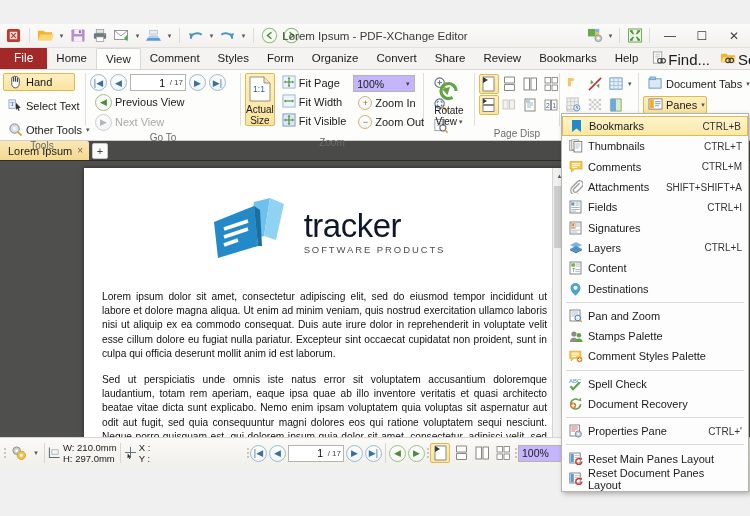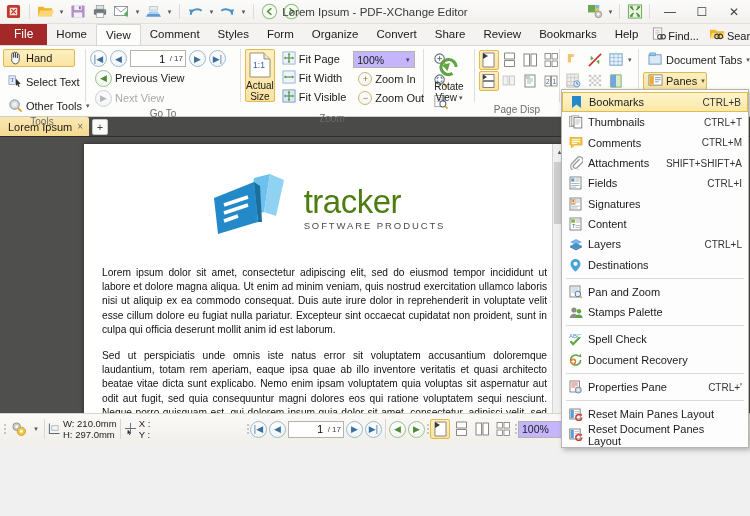--- a/index.html
+++ b/index.html
@@ -6,21 +6,21 @@
   html, body {
     margin: 0; padding: 0;
     width: 750px; height: 516px;
     overflow: hidden;
     font-family: "Liberation Sans", sans-serif;
     font-size: 11px;
     color: #1a1a1a;
     background: #f0f0f0;
     -webkit-font-smoothing: antialiased;
   }
-  #app { position: relative; width: 750px; height: 444px; background: #f4f3f1; }
+  #app { position: relative; width: 750px; height: 444px; background: #f4f3f1; margin-top: 24px; }
 
   
   .titlebar {
     position: relative; height: 24px; width: 100%;
     background: linear-gradient(#fbfbfa, #f2f1ee);
     border-bottom: 1px solid #e3e1dd;
     display: flex; align-items: center;
   }
   .qat { display: flex; align-items: center; gap: 1px; padding-left: 3px; }
   .qbtn {
@@ -53,21 +53,21 @@
   }
   .tab {
     height: 21px; line-height: 21px; padding: 0 9px; font-size: 11.5px;
     color: #1a1a1a; cursor: pointer; white-space: nowrap;
   }
   .tab.active {
     background: #fdfdfc; border: 1px solid #d9d7d2; border-bottom: none;
     border-radius: 2px 2px 0 0; line-height: 20px;
   }
   .tabstrip-right { margin-left: auto; display: flex; align-items: center; gap: 2px; padding-right: 4px; }
-  .findbtn { display: flex; align-items: center; gap: 2px; padding: 0 4px; height: 19px; cursor: pointer; font-size: 11px; }
+  .findbtn { display: flex; align-items: center; gap: 2px; padding: 0 4px; height: 19px; cursor: pointer; font-size: 15px; }
 
   
   .ribbon {
     height: 72px; background: #fdfdfc;
     border-top: 1px solid #d9d7d2; border-bottom: 1px solid #cfcdc8;
     display: flex; align-items: stretch; position: relative;
   }
   .rgroup { position: relative; display: flex; flex-direction: column; padding: 2px 3px 0 3px; }
   .rgroup-body { display: flex; align-items: flex-start; flex: 1; gap: 1px; }
   .rgroup-label {
@@ -145,21 +145,21 @@
     position: absolute; left: 0; right: 0; top: 137px; bottom: 31px;
     background: #4f4f4d; overflow: hidden;
   }
   .page {
     position: absolute; left: 84px; top: 7px; width: 481px; height: 355px;
     background: #fff; box-shadow: 0 0 4px rgba(0,0,0,0.5);
     overflow: hidden;
   }
   .logo-wrap { display: flex; align-items: center; justify-content: center; margin-top: 28px; gap: 10px; }
   .logo-txt { display: flex; flex-direction: column; }
-  .logo-main { font-size: 33px; color: #4d7c0f; line-height: 32px; letter-spacing: -0.5px; }
+  .logo-main { font-size: 33px; color: #0f172a; line-height: 32px; letter-spacing: -0.5px; }
   .logo-sub { font-size: 9.5px; color: #4b4b4b; letter-spacing: 1.9px; margin-top: 2px; }
   .ptext {
     font-family: "Liberation Sans", sans-serif;
     font-size: 10.2px; line-height: 14.2px; color: #111;
     text-align: justify; margin: 0 0 12px 0;
   }
   .ptextwrap { padding: 22px 18px 0 18px; }
 
   
   .vscroll {
@@ -801,46 +801,46 @@
             <path d="M2.6 6.6c.5-1 2.7-1 3.2 0" fill="#b8763a"></path>
             <path d="M7 3h4M7 5h4M2.2 9.2h8.6M2.2 11h6" stroke="#a8b6c4" stroke-width=".9"></path>
           </svg>
       </span>
       <span class="mlbl">Signatures</span>
       <span class="mkey"></span>
     </div>
 
     <div class="mi">
       <span class="micon">
+        <svg width="14" height="13" viewBox="0 0 14 13">
+            <path d="M7 1l6 3-6 3-6-3z" fill="#7fb2e5"></path>
+            <path d="M7 5l6 3-6 3-6-3z" fill="#4a90c4"></path>
+            <path d="M1 8l6 3 6-3v1.3l-6 3-6-3z" fill="#2a6fa0"></path>
+          </svg>
+      </span>
+      <span class="mlbl">Layers</span>
+      <span class="mkey">CTRL+L</span>
+    </div>
+
+    <div class="mi">
+      <span class="micon">
         <svg width="13" height="14" viewBox="0 0 13 14">
             <rect x="1" y="1" width="11" height="12" fill="#fff" stroke="#6a6a66" stroke-width=".8"></rect>
             <rect x="2.2" y="2.3" width="4" height="3.4" fill="#7ab648"></rect>
             <path d="M7 3h4M7 5h4" stroke="#a8b6c4" stroke-width=".9"></path>
             <text x="3.3" y="11.4" font-size="5" fill="#2a5d9e" font-family="Liberation Sans, sans-serif">T</text>
             <path d="M6.4 8.5h4.6M6.4 10.4h4.6" stroke="#a8b6c4" stroke-width=".9"></path>
           </svg>
       </span>
       <span class="mlbl">Content</span>
       <span class="mkey"></span>
     </div>
 
     <div class="mi">
       <span class="micon">
-        <svg width="14" height="13" viewBox="0 0 14 13">
-            <path d="M7 1l6 3-6 3-6-3z" fill="#7fb2e5"></path>
-            <path d="M7 5l6 3-6 3-6-3z" fill="#4a90c4"></path>
-            <path d="M1 8l6 3 6-3v1.3l-6 3-6-3z" fill="#2a6fa0"></path>
-          </svg>
-      </span>
-      <span class="mlbl">Layers</span>
-      <span class="mkey">CTRL+L</span>
-    </div>
-
-    <div class="mi">
-      <span class="micon">
         <svg width="13" height="14" viewBox="0 0 13 14">
             <path d="M6.5 1a5 5 0 00-5 5c0 3.6 5 7.6 5 7.6s5-4 5-7.6a5 5 0 00-5-5z" fill="#4aa3d8"></path>
             <circle cx="6.5" cy="5.8" r="2.1" fill="#fff"></circle>
           </svg>
       </span>
       <span class="mlbl">Destinations</span>
       <span class="mkey"></span>
     </div>
 
     <div class="msep"></div>
@@ -864,20 +864,32 @@
             <circle cx="5" cy="4" r="2.6" fill="#8d8d89"></circle>
             <path d="M0.8 12c0-2.6 1.9-4.2 4.2-4.2S9.2 9.4 9.2 12z" fill="#8d8d89"></path>
             <circle cx="10" cy="5.2" r="2.2" fill="#5fa544"></circle>
             <path d="M6.4 12c0-2 1.6-3.4 3.6-3.4S13.6 10 13.6 12z" fill="#5fa544"></path>
           </svg>
       </span>
       <span class="mlbl">Stamps Palette</span>
       <span class="mkey"></span>
     </div>
 
+    <div class="mi">
+      <span class="micon">
+        <svg width="14" height="13" viewBox="0 0 14 13">
+            <path d="M0.8 1.2h11v7H4.8L2.2 11V8.2H0.8z" fill="#f7c948" stroke="#d8a321" stroke-width=".7"></path>
+            <path d="M2.6 3.2h7.4M2.6 4.9h7.4M2.6 6.6h4.4" stroke="#fff" stroke-width="1"></path>
+            <circle cx="10.6" cy="9.6" r="2.7" fill="#e07b2a"></circle>
+            <path d="M10.6 8v3.2M9 9.6h3.2" stroke="#fff" stroke-width="1.1"></path>
+          </svg>
+      </span>
+      <span class="mlbl">Comment Styles Palette</span>
+      <span class="mkey"></span>
+    </div>
 
     <div class="msep"></div>
 
     <div class="mi">
       <span class="micon">
         <svg width="15" height="14" viewBox="0 0 15 14">
             <text x="1" y="6" font-size="6" fill="#4a90c4" font-family="Liberation Sans, sans-serif">ABC</text>
             <path d="M2.5 9.3l2.6 2.9L11.5 5.4" fill="none" stroke="#5fa544" stroke-width="2.2"></path>
           </svg>
       </span>

